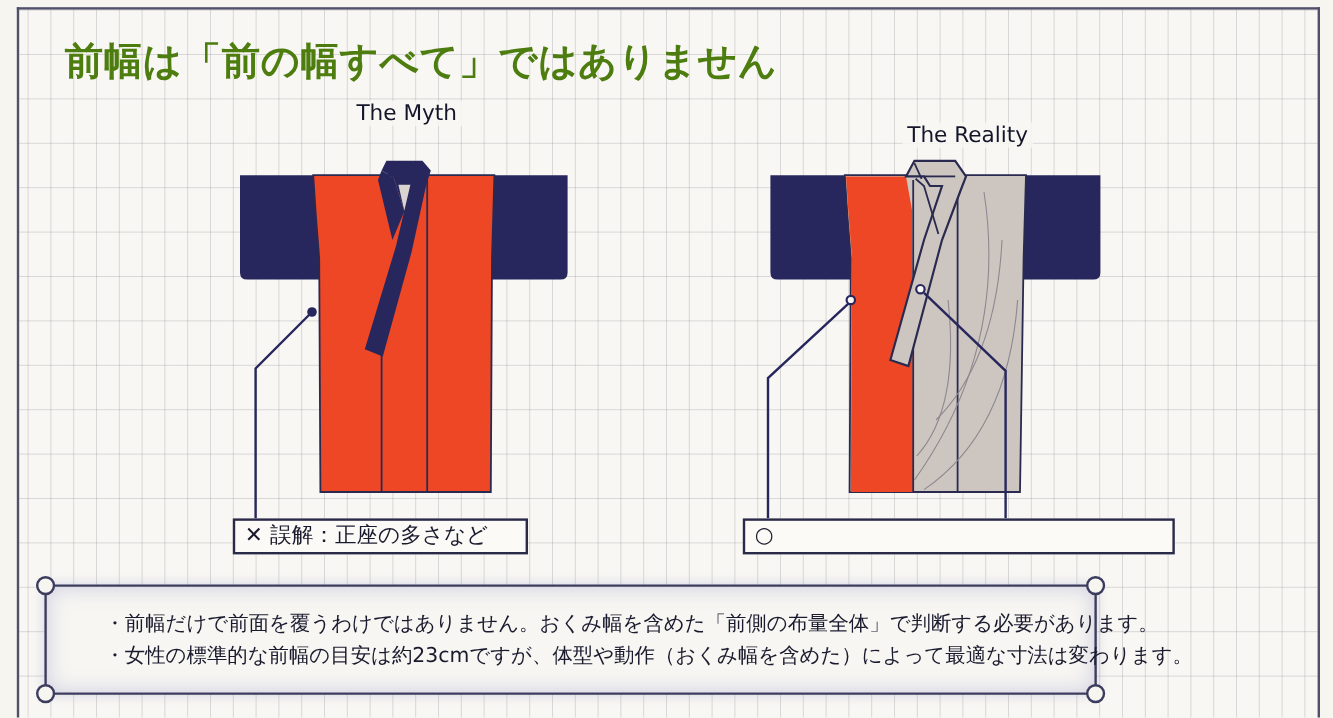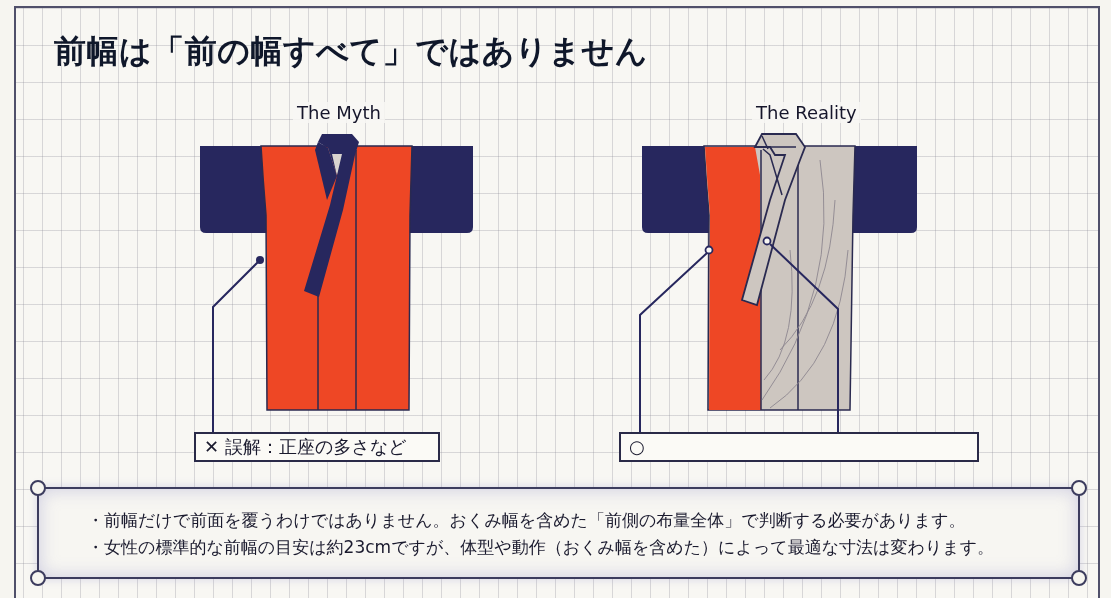--- a/index.html
+++ b/index.html
@@ -17,40 +17,40 @@
     background-image:
       linear-gradient(to right, rgba(140,140,150,0.30) 1px, transparent 1px),
       linear-gradient(to bottom, rgba(140,140,150,0.30) 1px, transparent 1px);
     background-size:19px 37px;
     background-position:7px 0px;
   }
   .title {
     position:absolute; left:54px; top:30px;
     font-family:"DejaVu Serif", "Liberation Serif", serif;
     font-size:32px; font-weight:bold; letter-spacing:0.5px;
-    color:#0f172a; white-space:nowrap;
+    color:#4d7c0f; white-space:nowrap;
   }
   .caption {
     position:absolute; font-size:18px; color:#15152a; white-space:nowrap;
     background:rgba(248,247,243,0.85); padding:0 4px;
   }
-  .cap-myth { left:293px; top:102px; }
+  .cap-myth { left:293px; top:84px; }
   .cap-real { left:752px; top:102px; }
   svg.art { position:absolute; left:0; top:0; }
   .label-box {
     position:absolute; height:30px; box-sizing:border-box;
     border:2px solid #2a2a48; background:#fbfaf6;
     font-size:18px; line-height:26px; color:#1a1a2e; white-space:nowrap;
     padding:0 8px; display:flex; align-items:center; gap:6px;
   }
   .lb-myth { left:194px; top:432px; width:246px; }
   .lb-real { left:619px; top:432px; width:360px; }
   .lb-icon { font-weight:bold; font-size:18px; }
   .note {
-    position:absolute; left:37px; top:487px; width:1043px; height:92px;
+    position:absolute; left:37px; top:487px; width:877px; height:92px;
     box-sizing:border-box;
     background:#f7f6f2;
     border:2px solid #3c3c5e;
     border-radius:4px;
     box-shadow: inset 0 0 18px rgba(120,120,190,0.35), 0 0 10px rgba(150,150,200,0.35);
     padding:18px 0 0 48px;
   }
   .notch { position:absolute; width:16px; height:16px; background:#f6f5f0; border:2px solid #3c3c5e; border-radius:50%; box-sizing:border-box; }
   .n-tl { left:-9px; top:-9px; }
   .n-tr { right:-9px; top:-9px; }

